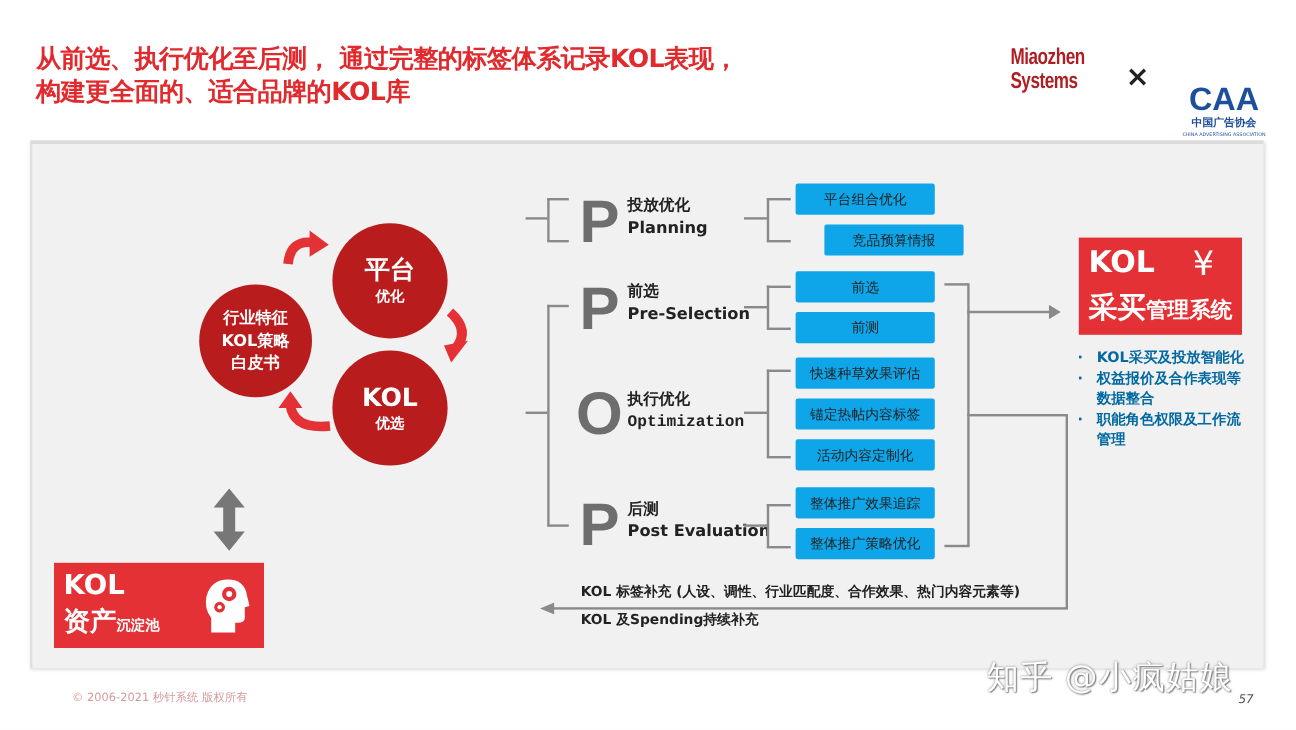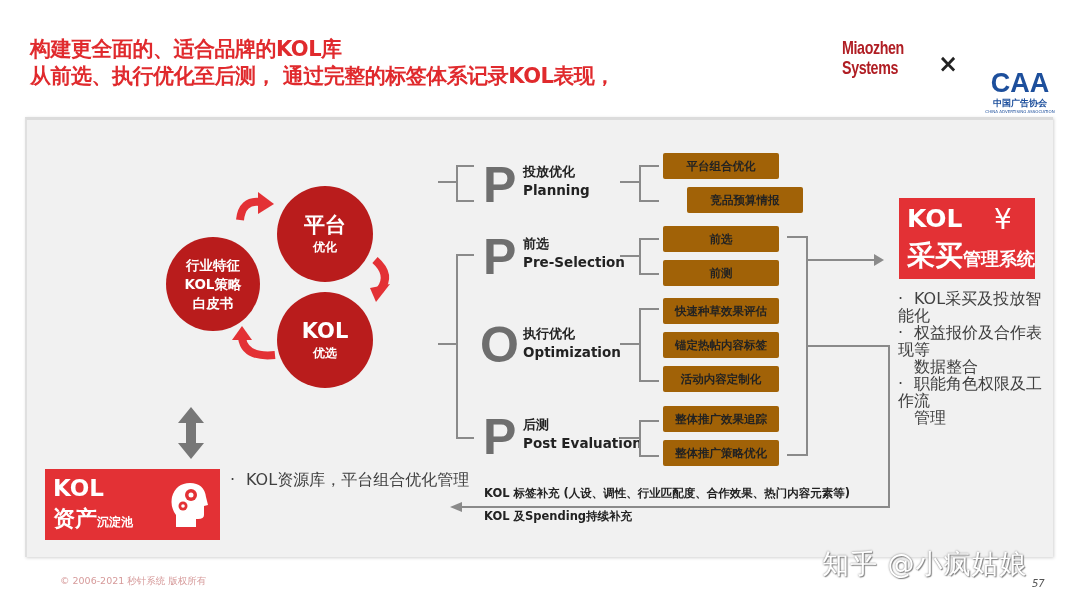--- a/index.html
+++ b/index.html
@@ -19,38 +19,38 @@
 
   .circle { border-radius:50%; background:#b91c1c; color:#fff; text-align:center; font-weight:bold; display:flex; flex-direction:column; align-items:center; justify-content:center; }
   .c-main { font-size:21px; line-height:26px; }
   .c-sub { font-size:12px; line-height:18px; }
   .c-left { font-size:13.5px; line-height:19px; }
 
   .letter { color:#6e6e6e; font-weight:bold; font-family:"Liberation Sans",sans-serif; font-size:50px; line-height:50px; }
   .stage-cn { font-size:13px; font-weight:bold; color:#222; line-height:18px; }
   .stage-en { font-size:13.5px; font-weight:bold; color:#222; line-height:19px; }
 
-  .box { background:#a16207; color:#222; font-size:11.5px; font-weight:bold; text-align:center; line-height:26px; height:26px; width:116px; border-radius:2px; }
+  .box { background:#0ea5e9; color:#222; font-size:11.5px; font-weight:normal; text-align:center; line-height:26px; height:26px; width:116px; border-radius:2px; }
 
   .line { background:#8a8a8a; }
 
   .redbox { background:#e33135; color:#fff; font-weight:bold; }
-  .bul { color:#404040; font-size:16px; font-weight:normal; line-height:17px; }
+  .bul { color:#0369a1; font-size:12px; font-weight:bold; line-height:17px; }
   .bul .dot { display:inline-block; width:16px; }
   .note { font-size:11.5px; font-weight:bold; color:#222; }
   .copyright { left:60px; top:575px; font-size:9.5px; color:#d69a9a; }
   .watermark { left:822px; top:546px; font-size:27px; color:#fff; text-shadow:0 0 2px #777, 1px 1px 1px #888; letter-spacing:1px; }
   .pgnum { left:1032px; top:578px; font-size:10px; color:#555; font-style:italic; }
 </style>
 </head>
 <body>
 
 <div class="abs title">
+  <div>从前选、执行优化至后测， 通过完整的标签体系记录KOL表现，</div>
   <div>构建更全面的、适合品牌的KOL库</div>
-  <div>从前选、执行优化至后测， 通过完整的标签体系记录KOL表现，</div>
 </div>
 
 <div class="abs logo-mz">
   <div>Miaozhen</div>
   <div>Systems</div>
 </div>
 <div class="abs logo-x">×</div>
 <div class="abs logo-caa">
   <div class="big">CAA</div>
   <div class="cn">中国广告协会</div>
@@ -118,21 +118,21 @@
   <div class="stage-en">Pre-Selection</div>
 </div>
 <div class="abs line" style="left:620px;top:255px;width:20px;height:2px;"></div>
 <div class="abs line" style="left:639px;top:238px;width:2px;height:36px;"></div>
 <div class="abs line" style="left:639px;top:238px;width:20px;height:2px;"></div>
 <div class="abs line" style="left:639px;top:273px;width:20px;height:2px;"></div>
 <div class="abs box" style="left:663px;top:226px;">前选</div>
 <div class="abs box" style="left:663px;top:260px;">前测</div>
 
 <div class="abs letter" style="left:480px;top:320px;">O</div>
-<div class="abs" style="left:523px;top:325px;">
+<div class="abs" style="left:523px;top:325px;font-family:Liberation Mono, monospace;">
   <div class="stage-cn">执行优化</div>
   <div class="stage-en">Optimization</div>
 </div>
 <div class="abs line" style="left:620px;top:343px;width:20px;height:2px;"></div>
 <div class="abs line" style="left:639px;top:308px;width:2px;height:73px;"></div>
 <div class="abs line" style="left:639px;top:308px;width:20px;height:2px;"></div>
 <div class="abs line" style="left:639px;top:380px;width:20px;height:2px;"></div>
 <div class="abs box" style="left:663px;top:298px;">快速种草效果评估</div>
 <div class="abs box" style="left:663px;top:332px;">锚定热帖内容标签</div>
 <div class="abs box" style="left:663px;top:366px;">活动内容定制化</div>
@@ -163,21 +163,21 @@
     <polygon points="12,0 0,5 12,10" fill="#8a8a8a"></polygon>
   </svg>
 
 <div class="abs note" style="left:484px;top:486px;">KOL 标签补充 (人设、调性、行业匹配度、合作效果、热门内容元素等)</div>
 <div class="abs note" style="left:484px;top:509px;">KOL 及Spending持续补充</div>
 
 <div class="abs redbox" style="left:899px;top:198px;width:136px;height:81px;">
   <div class="abs" style="left:8px;top:6px;font-size:25px;line-height:30px;">KOL</div>
   <div class="abs" style="left:95px;top:6px;font-size:28px;line-height:32px;font-weight:normal;">¥</div>
   <div class="abs" style="left:8px;top:44px;white-space:nowrap;">
-    <span style="font-size:28px;line-height:28px;">采买</span><span style="font-size:18px;">管理系统</span>
+    <span style="font-size:24px;line-height:28px;">采买</span><span style="font-size:18px;">管理系统</span>
   </div>
 </div>
 <div class="abs" style="left:898px;top:290px;width:150px;">
   <div class="bul"><span class="dot">·</span><span>KOL采买及投放智能化</span></div>
   <div class="bul"><span class="dot">·</span><span>权益报价及合作表现等</span></div>
   <div class="bul"><span class="dot"></span><span>数据整合</span></div>
   <div class="bul"><span class="dot">·</span><span>职能角色权限及工作流</span></div>
   <div class="bul"><span class="dot"></span><span>管理</span></div>
 </div>
 
@@ -188,18 +188,17 @@
   </div>
   <svg class="abs" style="left:125px;top:12px;" width="38" height="48">
     <path d="M6 46 L6 34 Q0 26 2 16 Q6 2 20 2 Q34 2 36 16 L38 24 L34 25 L34 34 Q34 38 28 38 L26 38 L26 46 Z" fill="#fff"></path>
     <circle cx="21" cy="14" r="6" fill="#e33135"></circle>
       <circle cx="21" cy="14" r="2.5" fill="#fff"></circle>
     <circle cx="13" cy="25" r="4.5" fill="#e33135"></circle>
       <circle cx="13" cy="25" r="1.8" fill="#fff"></circle>
   </svg>
 </div>
 <div class="abs" style="left:230px;top:471px;width:240px;">
-  <div class="bul"><span class="dot">·</span><span>KOL资源库，平台组合优化管理</span></div>
 </div>
 
 <div class="abs copyright">© 2006-2021 秒针系统 版权所有</div>
 <div class="abs watermark">知乎 @小疯姑娘</div>
 <div class="abs pgnum">57</div>
 
 </body></html>

